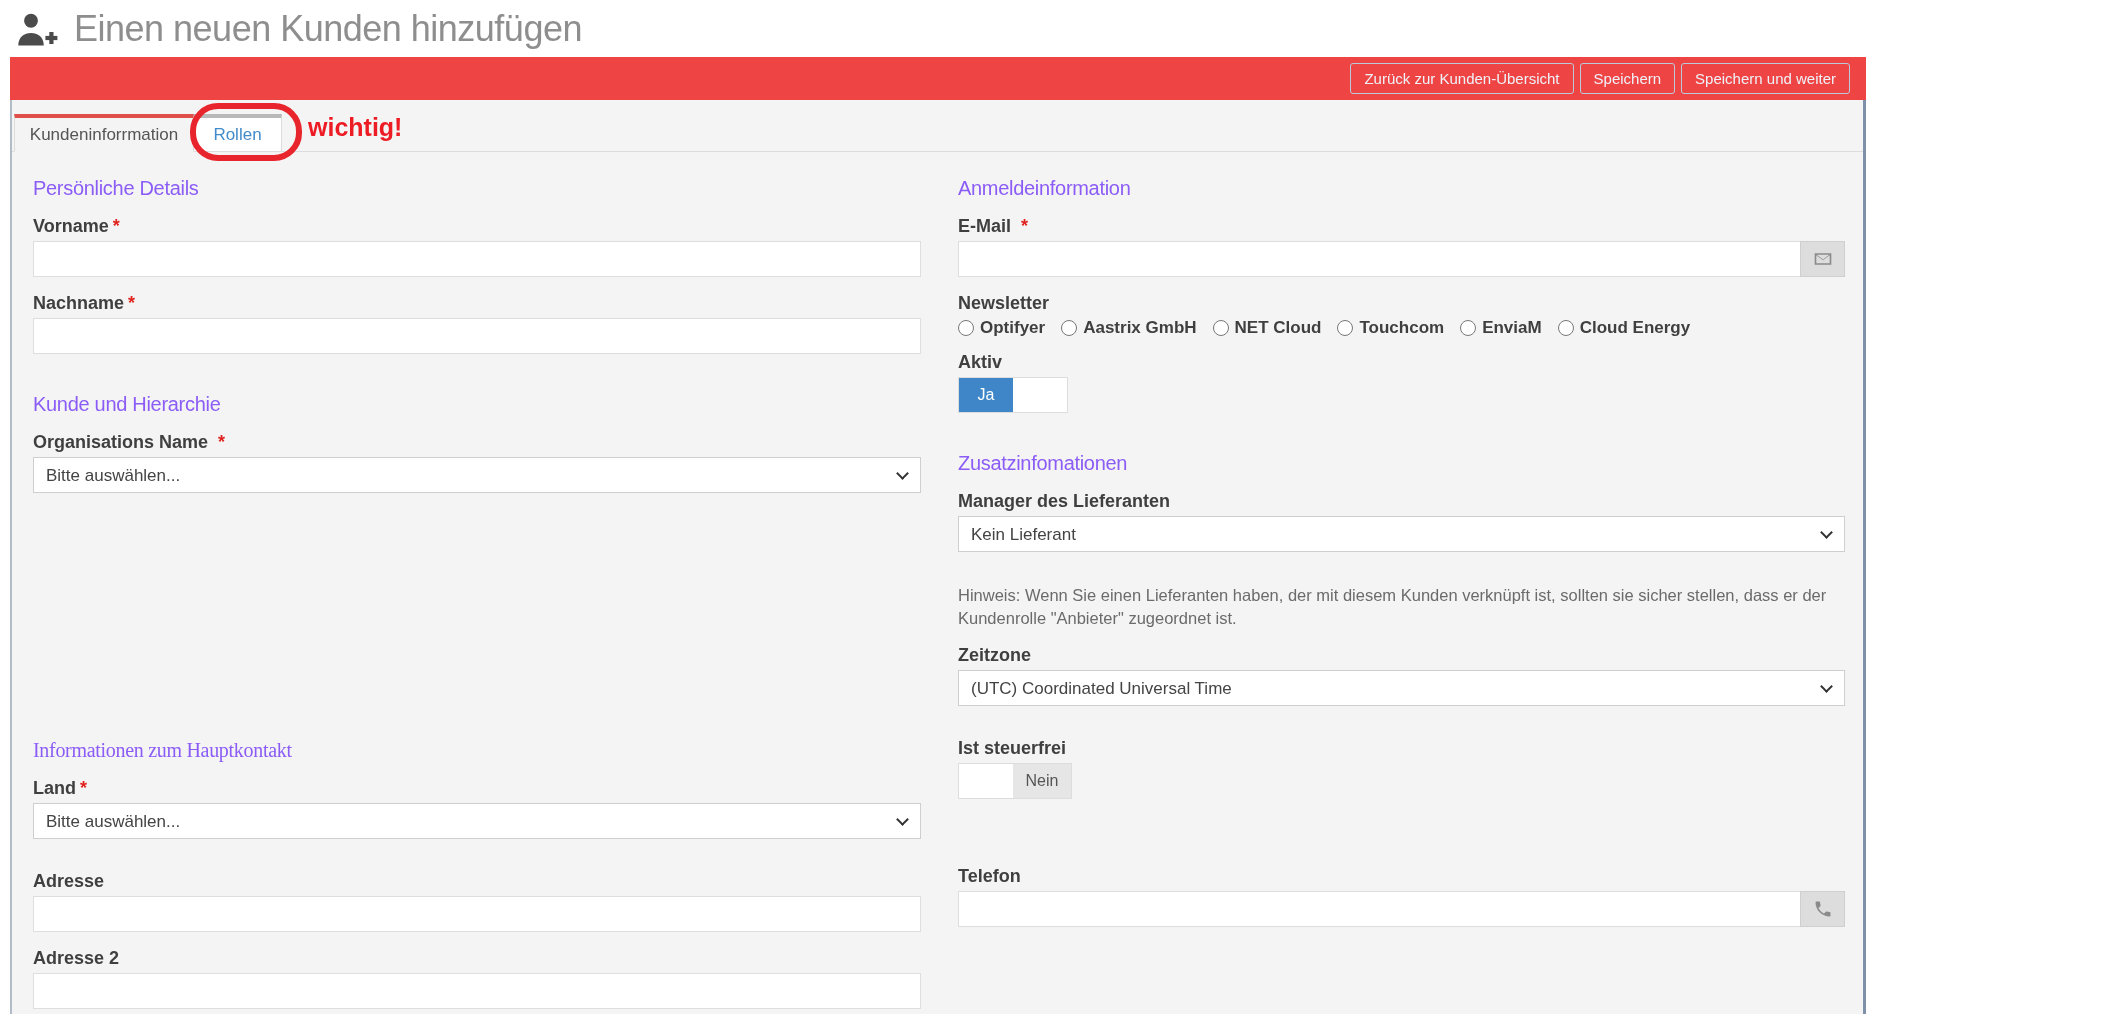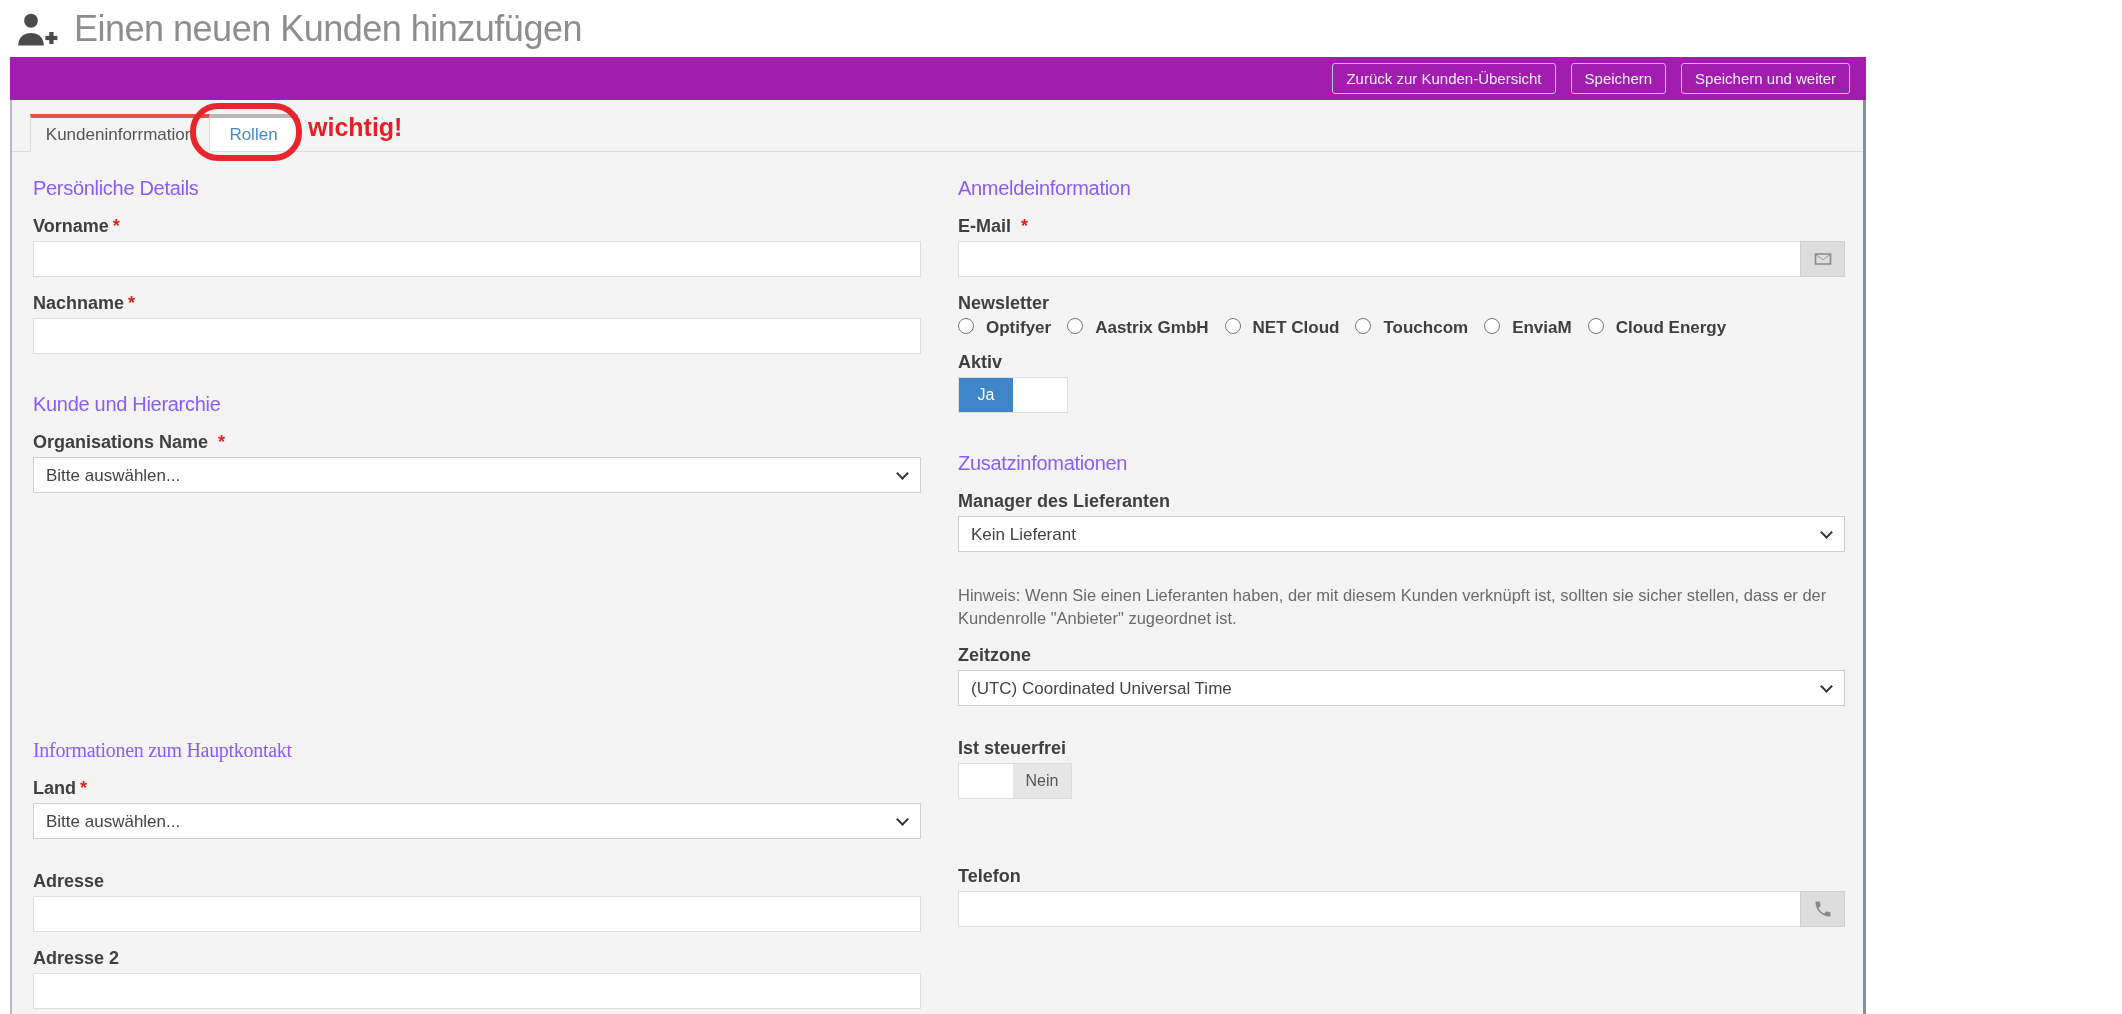--- a/index.html
+++ b/index.html
@@ -12,39 +12,39 @@
   }
 
   
   .page-header { position:absolute; left:16px; top:8px; display:flex; align-items:center; gap:16px; }
   .page-header .hicon { width:42px; height:38px; }
   .page-title { font-size:36px; font-weight:300; color:#8e8e8e; letter-spacing:-0.5px; }
 
   
   .toolbar {
     position:absolute; left:10px; top:57px; width:1856px; height:43px;
-    background:#a21caf; display:flex; align-items:center; justify-content:flex-end;
-    gap:15px; padding-right:16px;
+    background:#ef4444; display:flex; align-items:center; justify-content:flex-end;
+    gap:6px; padding-right:16px;
   }
   .tbtn {
     background:transparent; border:1px solid #bcc9db; color:#eef2f8;
     font-size:15px; line-height:1; padding:7px 13px; border-radius:3px;
     font-family:"Liberation Sans", sans-serif; cursor:pointer; white-space:nowrap;
   }
 
   
   .panel {
     position:absolute; left:10px; top:100px; width:1856px; height:914px;
     background:#f4f4f4;
     border-left:2px solid #b2bcc9; border-right:3px solid #7e90aa;
   }
 
   
   .tabstrip { position:absolute; left:0; top:0; width:100%; height:52px; border-bottom:1px solid #dcdcdc; }
-  .tabs { position:absolute; left:18px; bottom:-1px; display:flex; align-items:flex-end; }
+  .tabs { position:absolute; left:2px; bottom:-1px; display:flex; align-items:flex-end; }
   .tab {
     height:38px; display:flex; align-items:center; justify-content:center;
     font-size:17px; cursor:pointer; background:#f4f4f4;
     border:1px solid #dcdcdc; border-top:4px solid #e0504a; border-bottom:1px solid #f4f4f4;
     color:#555;
   }
   .tab.active { width:180px; }
   .tab.inactive {
     width:88px; background:#ffffff; border-top:4px solid #b9b9b9;
     border-left:none; color:#428bca; border-bottom:1px solid #dcdcdc;
@@ -92,21 +92,21 @@
   .igroup { display:flex; margin-bottom:16px; }
   .igroup .tinput { flex:1; margin-bottom:0; border-right:none; }
   .iaddon {
     width:45px; height:36px; background:#dddddd; border:1px solid #cfcfcf;
     display:flex; align-items:center; justify-content:center; cursor:pointer;
   }
   .iaddon svg { width:20px; height:20px; fill:#8b8b8b; }
 
   
   .radio-row { display:flex; align-items:center; flex-wrap:nowrap; gap:16px; margin:0 0 14px 0; height:20px; }
-  .radio-item { display:inline-flex; align-items:flex-start; gap:12px; font-size:17px; font-weight:bold; color:#3f3f3f; cursor:pointer; white-space:nowrap; }
+  .radio-item { display:inline-flex; align-items:center; gap:6px; font-size:17px; font-weight:bold; color:#3f3f3f; cursor:pointer; white-space:nowrap; }
   .radio-item input { width:16px; height:16px; margin:0; accent-color:#666; }
 
   
   .switch { display:inline-flex; border:1px solid #ddd; background:#fff; margin-bottom:0; }
   .seg { min-width:54px; height:34px; display:flex; align-items:center; justify-content:center; font-size:16px; cursor:pointer; }
   .seg.on-blue { background:#3e86c7; color:#fff; }
   .seg.off-gray { background:#e6e6e6; color:#555; min-width:58px; }
   .seg.empty { background:#fff; }
 
   .hint { font-size:16.5px; line-height:23px; color:#6b6b6b; margin:6px 0 15px 0; }

